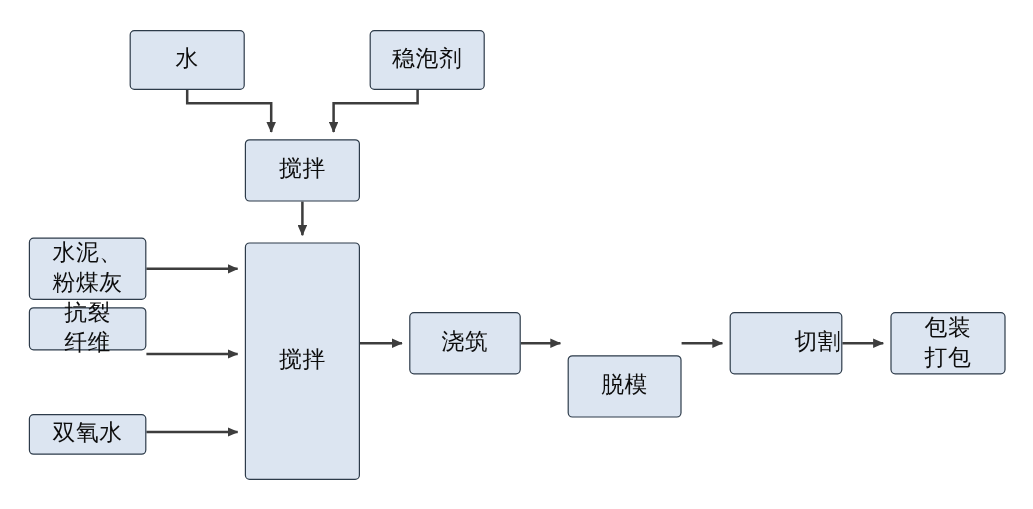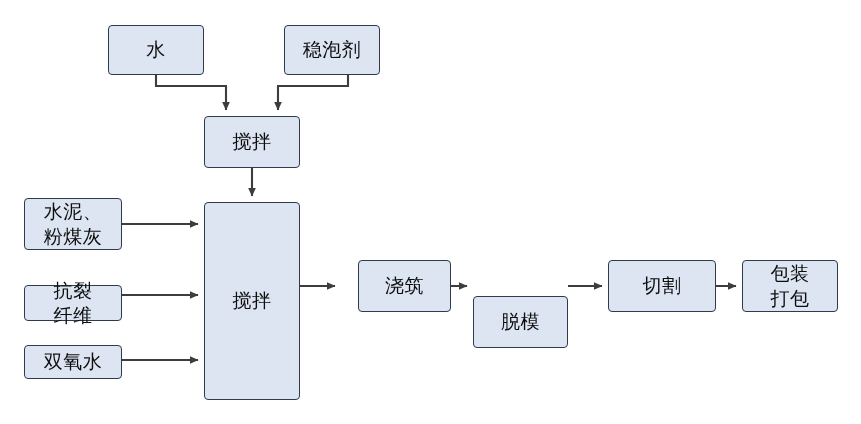--- a/index.html
+++ b/index.html
@@ -79,55 +79,55 @@
       <path d="M568,286 L602,286" marker-end="url(#arrow)"></path>
 
       <path d="M702,286 L736,286" marker-end="url(#arrow)"></path>
     </g>
   </svg>
 
   <div class="node" style="left:108px; top:25px; width:96px; height:50px;">
     <span>水</span>
   </div>
 
-  <div class="node" style="left:284px; top:25px; width:96px; height:50px;">
+  <div class="node" style="left:308px; top:25px; width:96px; height:50px;">
     <span>稳泡剂</span>
   </div>
 
   <div class="node" style="left:204px; top:116px; width:96px; height:52px;">
     <span>搅拌</span>
   </div>
 
   <div class="node" style="left:24px; top:198px; width:98px; height:52px;">
     <span>水泥、
 粉煤灰</span>
   </div>
 
-  <div class="node" style="left:24px; top:285px; width:98px; height:36px;">
+  <div class="node" style="left:24px; top:256px; width:98px; height:36px;">
     <span>抗裂
 纤维</span>
   </div>
 
   <div class="node" style="left:24px; top:345px; width:98px; height:34px;">
     <span>双氧水</span>
   </div>
 
   <div class="node" style="left:204px; top:202px; width:96px; height:198px;">
     <span>搅拌</span>
   </div>
 
-  <div class="node" style="left:358px; top:260px; width:93px; height:52px;">
+  <div class="node" style="left:341px; top:260px; width:93px; height:52px;">
     <span>浇筑</span>
   </div>
 
   <div class="node" style="left:473px; top:260px; width:95px; height:52px;margin-top:36px;">
     <span>脱模</span>
   </div>
 
-  <div class="node" style="left:608px; top:260px; width:108px; height:52px;">
+  <div class="node" style="left:608px; top:260px; width:94px; height:52px;justify-content:flex-end;">
     <span>切割</span>
   </div>
 
   <div class="node" style="left:742px; top:260px; width:96px; height:52px;align-items:flex-end;">
     <span>包装
 打包</span>
   </div>
 
 </div>
 

